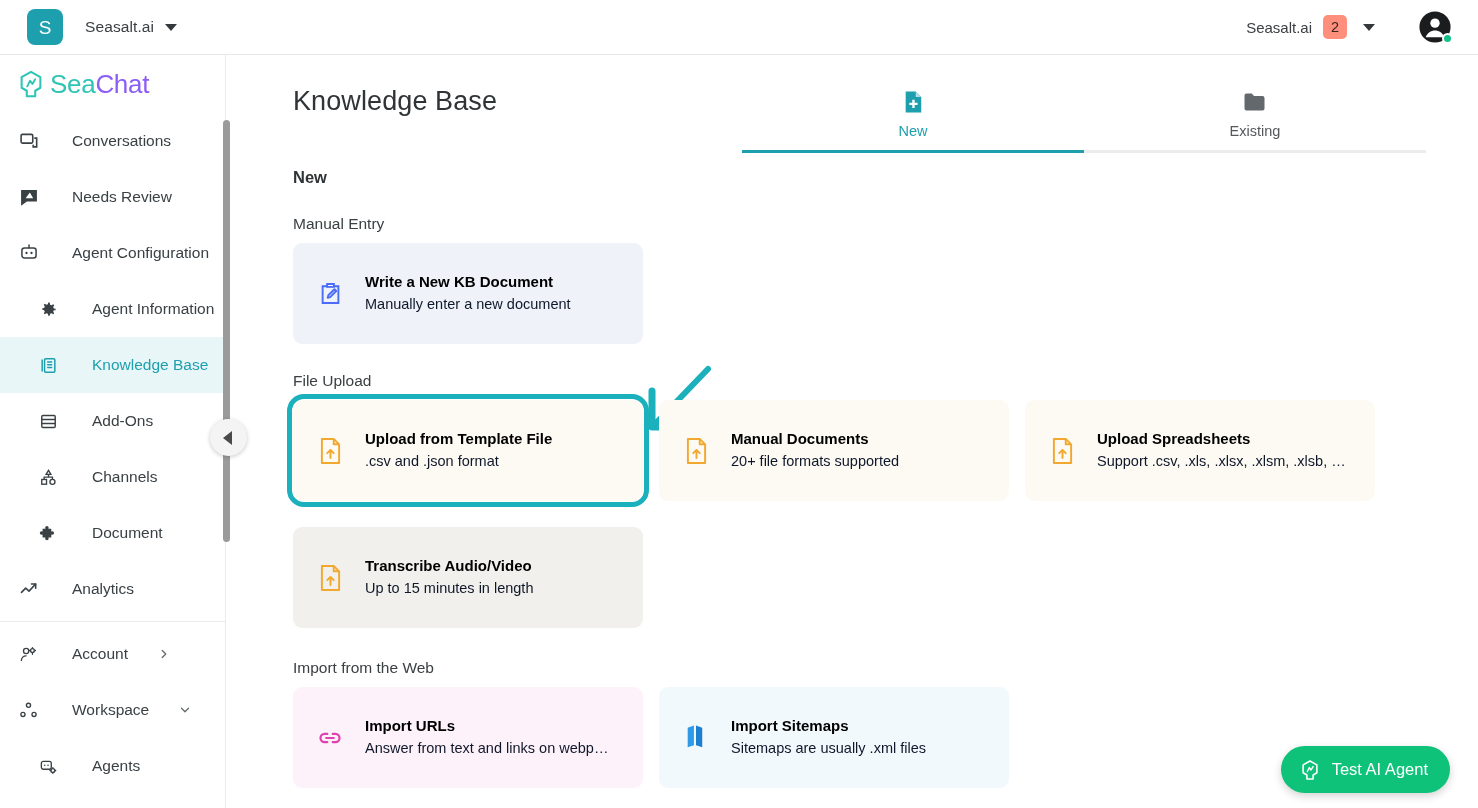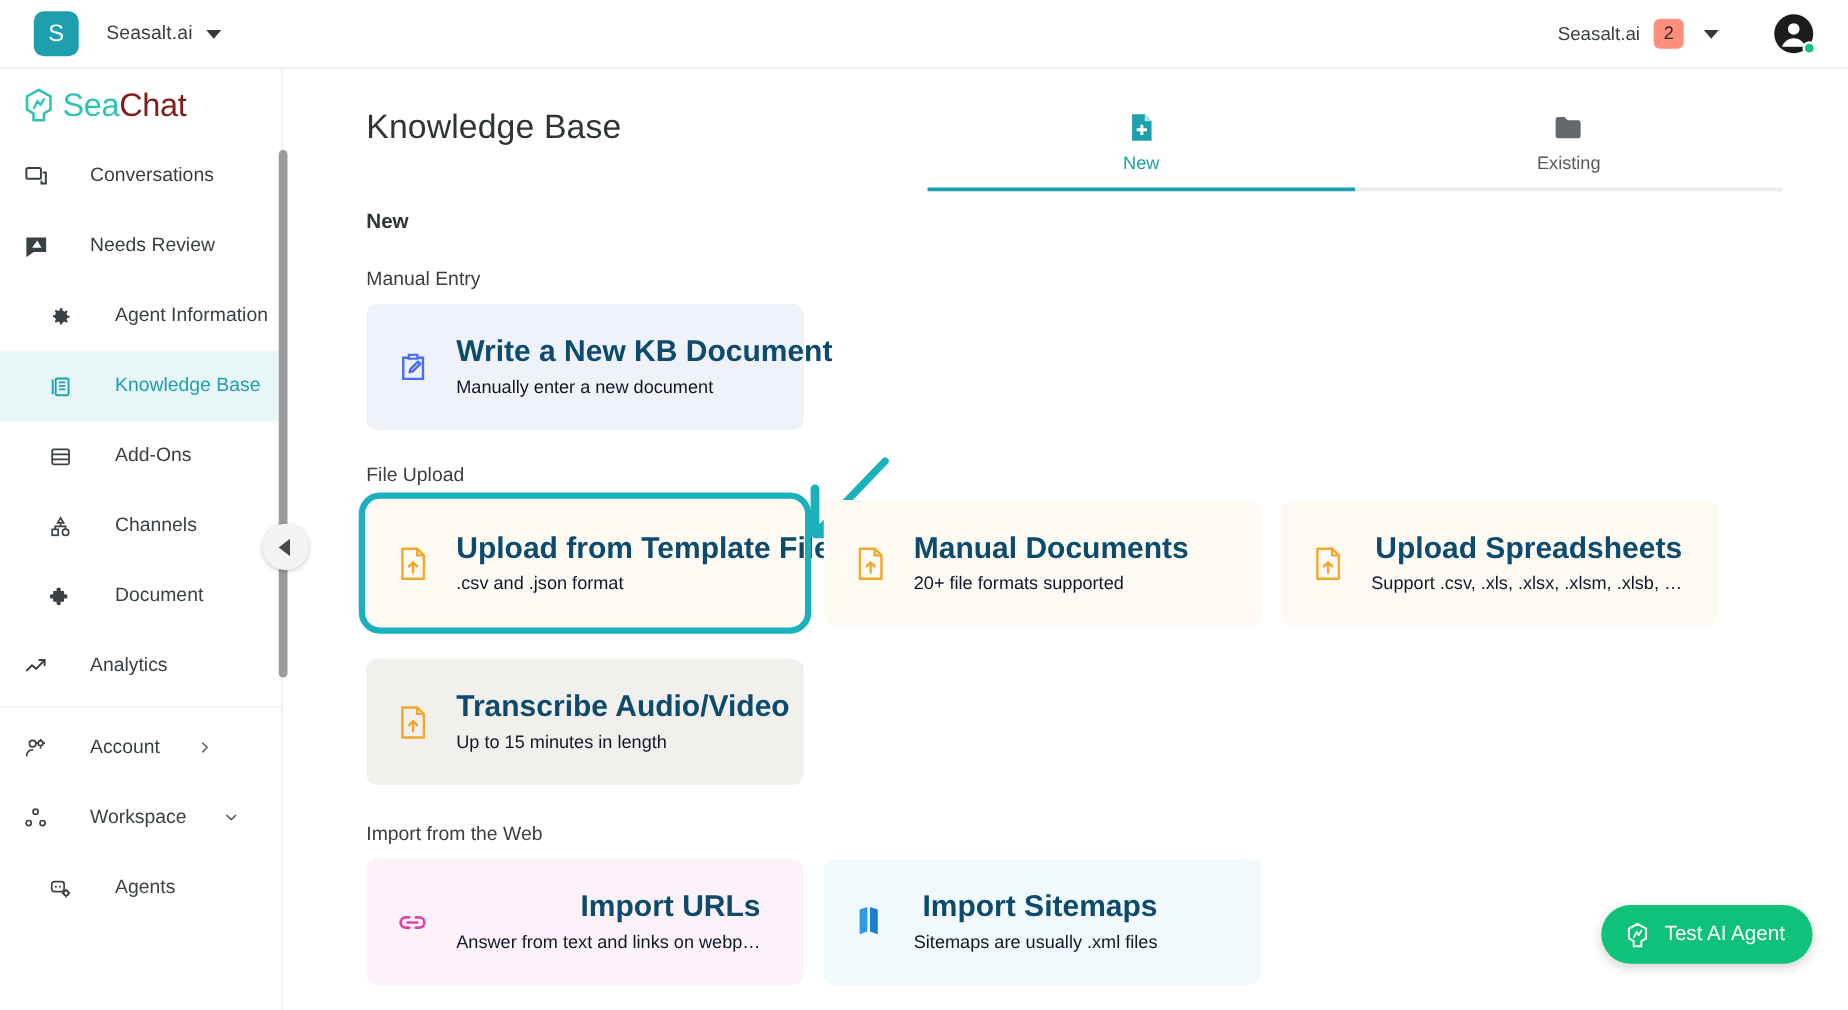--- a/index.html
+++ b/index.html
@@ -121,21 +121,21 @@
   }
   .logo-mark { width: 30px; height: 30px; flex: 0 0 auto; }
   .logo-text {
     margin-left: 4px;
     font-size: 26px;
     font-weight: 400;
     letter-spacing: -.3px;
     line-height: 1;
   }
   .logo-sea { color: #2ec4b6; }
-  .logo-chat { color: #7f1d1d; }
+  .logo-chat { color: #8b5cf6; }
 
   .nav-item {
     display: flex;
     align-items: center;
     height: 56px;
     padding-left: 18px;
     font-size: 15.5px;
     color: #3a4145;
     font-weight: 500;
     cursor: pointer;
@@ -289,26 +289,25 @@
   .card-ico {
     width: 30px; height: 30px;
     flex: 0 0 auto;
     margin-right: 20px;
     display: flex;
     align-items: center;
     justify-content: center;
   }
   .card-txt { display: flex; flex-direction: column; min-width: 0; }
   .card-title {
-    font-size: 24px;
+    font-size: 15px;
     font-weight: 700;
-    color: #0c4a6e;
+    color: #000000;
     line-height: 1.15;
     white-space: nowrap;
-    text-align: right;
   }
   .card-sub {
     margin-top: 6px;
     font-size: 14.5px;
     color: #0f172a;
     line-height: 1.2;
     white-space: nowrap;
     overflow: hidden;
     text-overflow: ellipsis;
     max-width: 262px;
@@ -332,21 +331,21 @@
     top: -35px;
     width: 70px;
     height: 72px;
     pointer-events: none;
   }
 
   
   .test-agent {
     position: absolute;
     right: 28px;
-    bottom: 37px;
+    bottom: 15px;
     height: 47px;
     padding: 0 22px 0 18px;
     border-radius: 24px;
     background: #0ec27a;
     color: #ffffff;
     display: flex;
     align-items: center;
     font-size: 16.5px;
     box-shadow: 0 3px 9px rgba(0,0,0,.18);
     cursor: pointer;
@@ -410,20 +409,36 @@
     <div class="nav-item">
       <span class="nav-ico">
         <svg width="20" height="20" viewBox="0 0 24 24">
           <path d="M2.5 3.5h19v14h-12l-7 5z" fill="#3a4145"></path>
           <path d="M8 13.5 L13 6.5 L17 13.5 Z" fill="#ffffff"></path>
         </svg>
       </span>
       <span class="nav-label">Needs Review</span>
     </div>
 
+    <div class="nav-item">
+      <span class="nav-ico">
+        <svg width="20" height="20" viewBox="0 0 24 24" fill="none" stroke="#3a4145" stroke-width="1.8">
+          <rect x="3.5" y="6" width="17" height="12" rx="3"></rect>
+          <circle cx="9" cy="12" r="1.4" fill="#3a4145" stroke="none"></circle>
+          <circle cx="15" cy="12" r="1.4" fill="#3a4145" stroke="none"></circle>
+          <path d="M12 2.5v3.2" stroke-linecap="round"></path>
+        </svg>
+      </span>
+      <span class="nav-label">Agent Configuration</span>
+      <span class="nav-chev">
+        <svg width="14" height="14" viewBox="0 0 24 24" fill="none" stroke="#63696d" stroke-width="2.2" stroke-linecap="round" stroke-linejoin="round">
+            <polyline points="6 9 12 15 18 9"></polyline>
+          </svg>
+      </span>
+    </div>
 
     <div class="nav-item sub">
       <span class="nav-ico">
         <svg width="19" height="19" viewBox="0 0 24 24" fill="#3a4145">
           <path d="M12 8.3a3.7 3.7 0 100 7.4 3.7 3.7 0 000-7.4zm9 4.6v-1.8l-2.3-.5a7 7 0 00-.8-1.9l1.3-2-1.3-1.3-2 1.3a7 7 0 00-1.9-.8L13.5 3h-1.8l-.5 2.3a7 7 0 00-1.9.8l-2-1.3L6 6.1l1.3 2a7 7 0 00-.8 1.9L4.2 10.5v1.8l2.3.5a7 7 0 00.8 1.9l-1.3 2 1.3 1.3 2-1.3a7 7 0 001.9.8l.5 2.3h1.8l.5-2.3a7 7 0 001.9-.8l2 1.3 1.3-1.3-1.3-2a7 7 0 00.8-1.9z"></path>
         </svg>
       </span>
       <span class="nav-label">Agent Information</span>
     </div>
 

